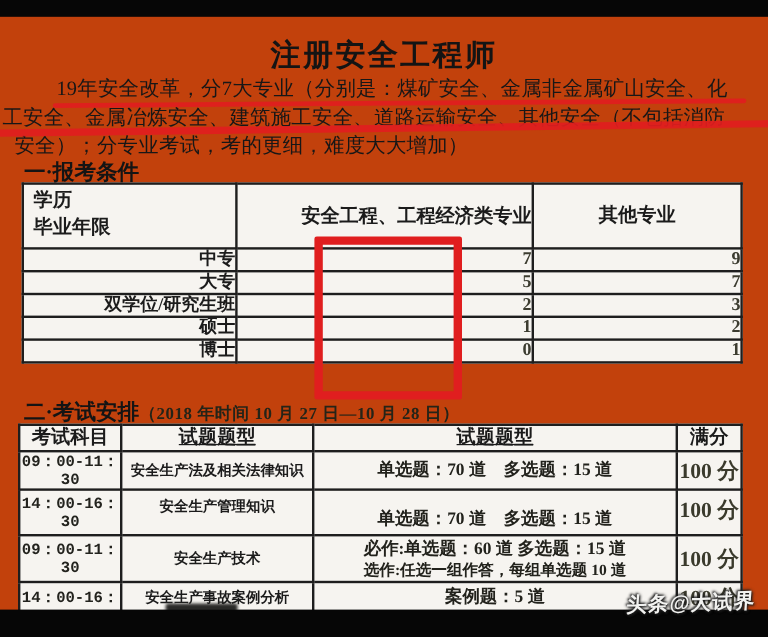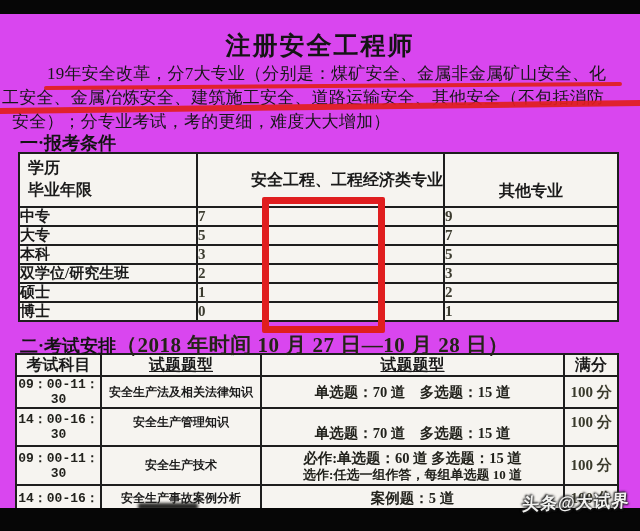--- a/index.html
+++ b/index.html
@@ -1,19 +1,19 @@
 <!DOCTYPE html>
 <html><head>
 <meta charset="utf-8">
 <style>
   * { margin:0; padding:0; box-sizing:border-box; }
   body { background:#000; font-family:"Liberation Serif","DejaVu Serif",serif; }
   .stage {
     position:relative; width:640px; height:531px;
-    background:#d946ef; overflow:hidden;
+    background:#c2410c; overflow:hidden;
     font-family:"Liberation Serif","DejaVu Serif",serif;
   }
   .letterbox { position:absolute; left:0; width:640px; background:#060606; z-index:8; }
   .letterbox.top { top:0; height:14px; }
   .letterbox.bottom { top:508px; height:23px; }
 
   .doc-title {
     position:absolute; left:0; top:29px; width:640px;
     text-align:center; font-size:25px; font-weight:bold; color:#141414;
     letter-spacing:2px;
@@ -29,50 +29,50 @@
   .red-line { position:absolute; background:#e01e1f; z-index:4; border-radius:2px; opacity:0.93; }
   .red-line-1 { left:44px; top:84px;  width:578px; height:4px; transform:rotate(-0.4deg); }
   .red-line-2 { left:-6px; top:104px; width:652px; height:6px; transform:rotate(-0.7deg); }
 
   .section-heading {
     position:absolute; font-size:18px; font-weight:bold; color:#141414;
     white-space:nowrap; z-index:2;
   }
   .sec1 { left:20px; top:131px; }
   .sec2 { left:20px; top:331px; }
-  .sec2 .sub { font-size:21px; color:#242418; letter-spacing:0.5px; }
+  .sec2 .sub { font-size:14px; color:#242418; letter-spacing:0.5px; }
 
   table { border-collapse:collapse; table-layout:fixed; position:absolute; z-index:1; background:#f6f4f0; }
   td { border:2px solid #1e1e1e; font-weight:bold; color:#1b1b1b; overflow:hidden; }
 
   
   .t1 { left:18px; top:152px; width:599px; }
   .t1 .hrow td { height:54px; font-size:16px; }
   .t1 .h-col1 { vertical-align:top; padding:3px 0 0 8px; line-height:22px; }
   .t1 .h-col2 { text-align:right; vertical-align:middle; }
-  .t1 .h-col3 { text-align:center; vertical-align:bottom; padding-bottom:4px; }
-  .t1 .drow td { height:17px; text-align:left; font-size:15px; line-height:17px; }
+  .t1 .h-col3 { text-align:center; vertical-align:bottom; padding-bottom:16px; }
+  .t1 .drow td { height:17px; text-align:right; font-size:15px; line-height:17px; }
   .t1 .num { color:#3c3c30; font-size:15px; }
 
   
   .red-box {
     position:absolute; left:262px; top:197px; width:123px; height:136px;
     border:7px solid #e01e1f; z-index:5; border-radius:2px;
   }
 
   
   .t2 { left:15px; top:353px; width:602px; }
   .t2 td { text-align:center; vertical-align:middle; }
   .t2 .hrow td { height:22px; font-size:16px; line-height:20px; }
   .t2 .u { text-decoration:underline; }
   .t2 .time { font-size:13px; color:#23231e; line-height:15px;font-family:Liberation Mono, monospace; }
   .t2 .subject { font-size:12px; }
   .t2 .fmt { font-size:14.5px; color:#22221c; line-height:17px; }
   .t2 .fmt2 { font-size:13px; line-height:15px; }
-  .t2 .score { font-size:15px; color:#3a3a2c; }
+  .t2 .score { font-size:18px; color:#3a3a2c; }
   .t2 .r1 td { height:31px; }
   .t2 .r2 td { height:38px; }
   .t2 .r2 .subject { vertical-align:top; padding-top:5px; }
   .t2 .r2 .fmt-cell { vertical-align:bottom; padding-bottom:3px; }
   .t2 .r2 .score { vertical-align:top; padding-top:4px; }
   .t2 .r3 td { height:39px; }
   .t2 .r4 td { height:26px; }
 
   .clipped-fragment {
     position:absolute; left:138px; top:503px; width:60px; height:7px;
@@ -123,25 +123,20 @@
     </tr>
     <tr class="drow">
       <td>中专</td>
       <td class="num">7</td>
       <td class="num">9</td>
     </tr>
     <tr class="drow">
       <td>大专</td>
       <td class="num">5</td>
       <td class="num">7</td>
-    </tr>
-    <tr class="drow">
-      <td>本科</td>
-      <td class="num">3</td>
-      <td class="num">5</td>
     </tr>
     <tr class="drow">
       <td>双学位/研究生班</td>
       <td class="num">2</td>
       <td class="num">3</td>
     </tr>
     <tr class="drow">
       <td>硕士</td>
       <td class="num">1</td>
       <td class="num">2</td>

